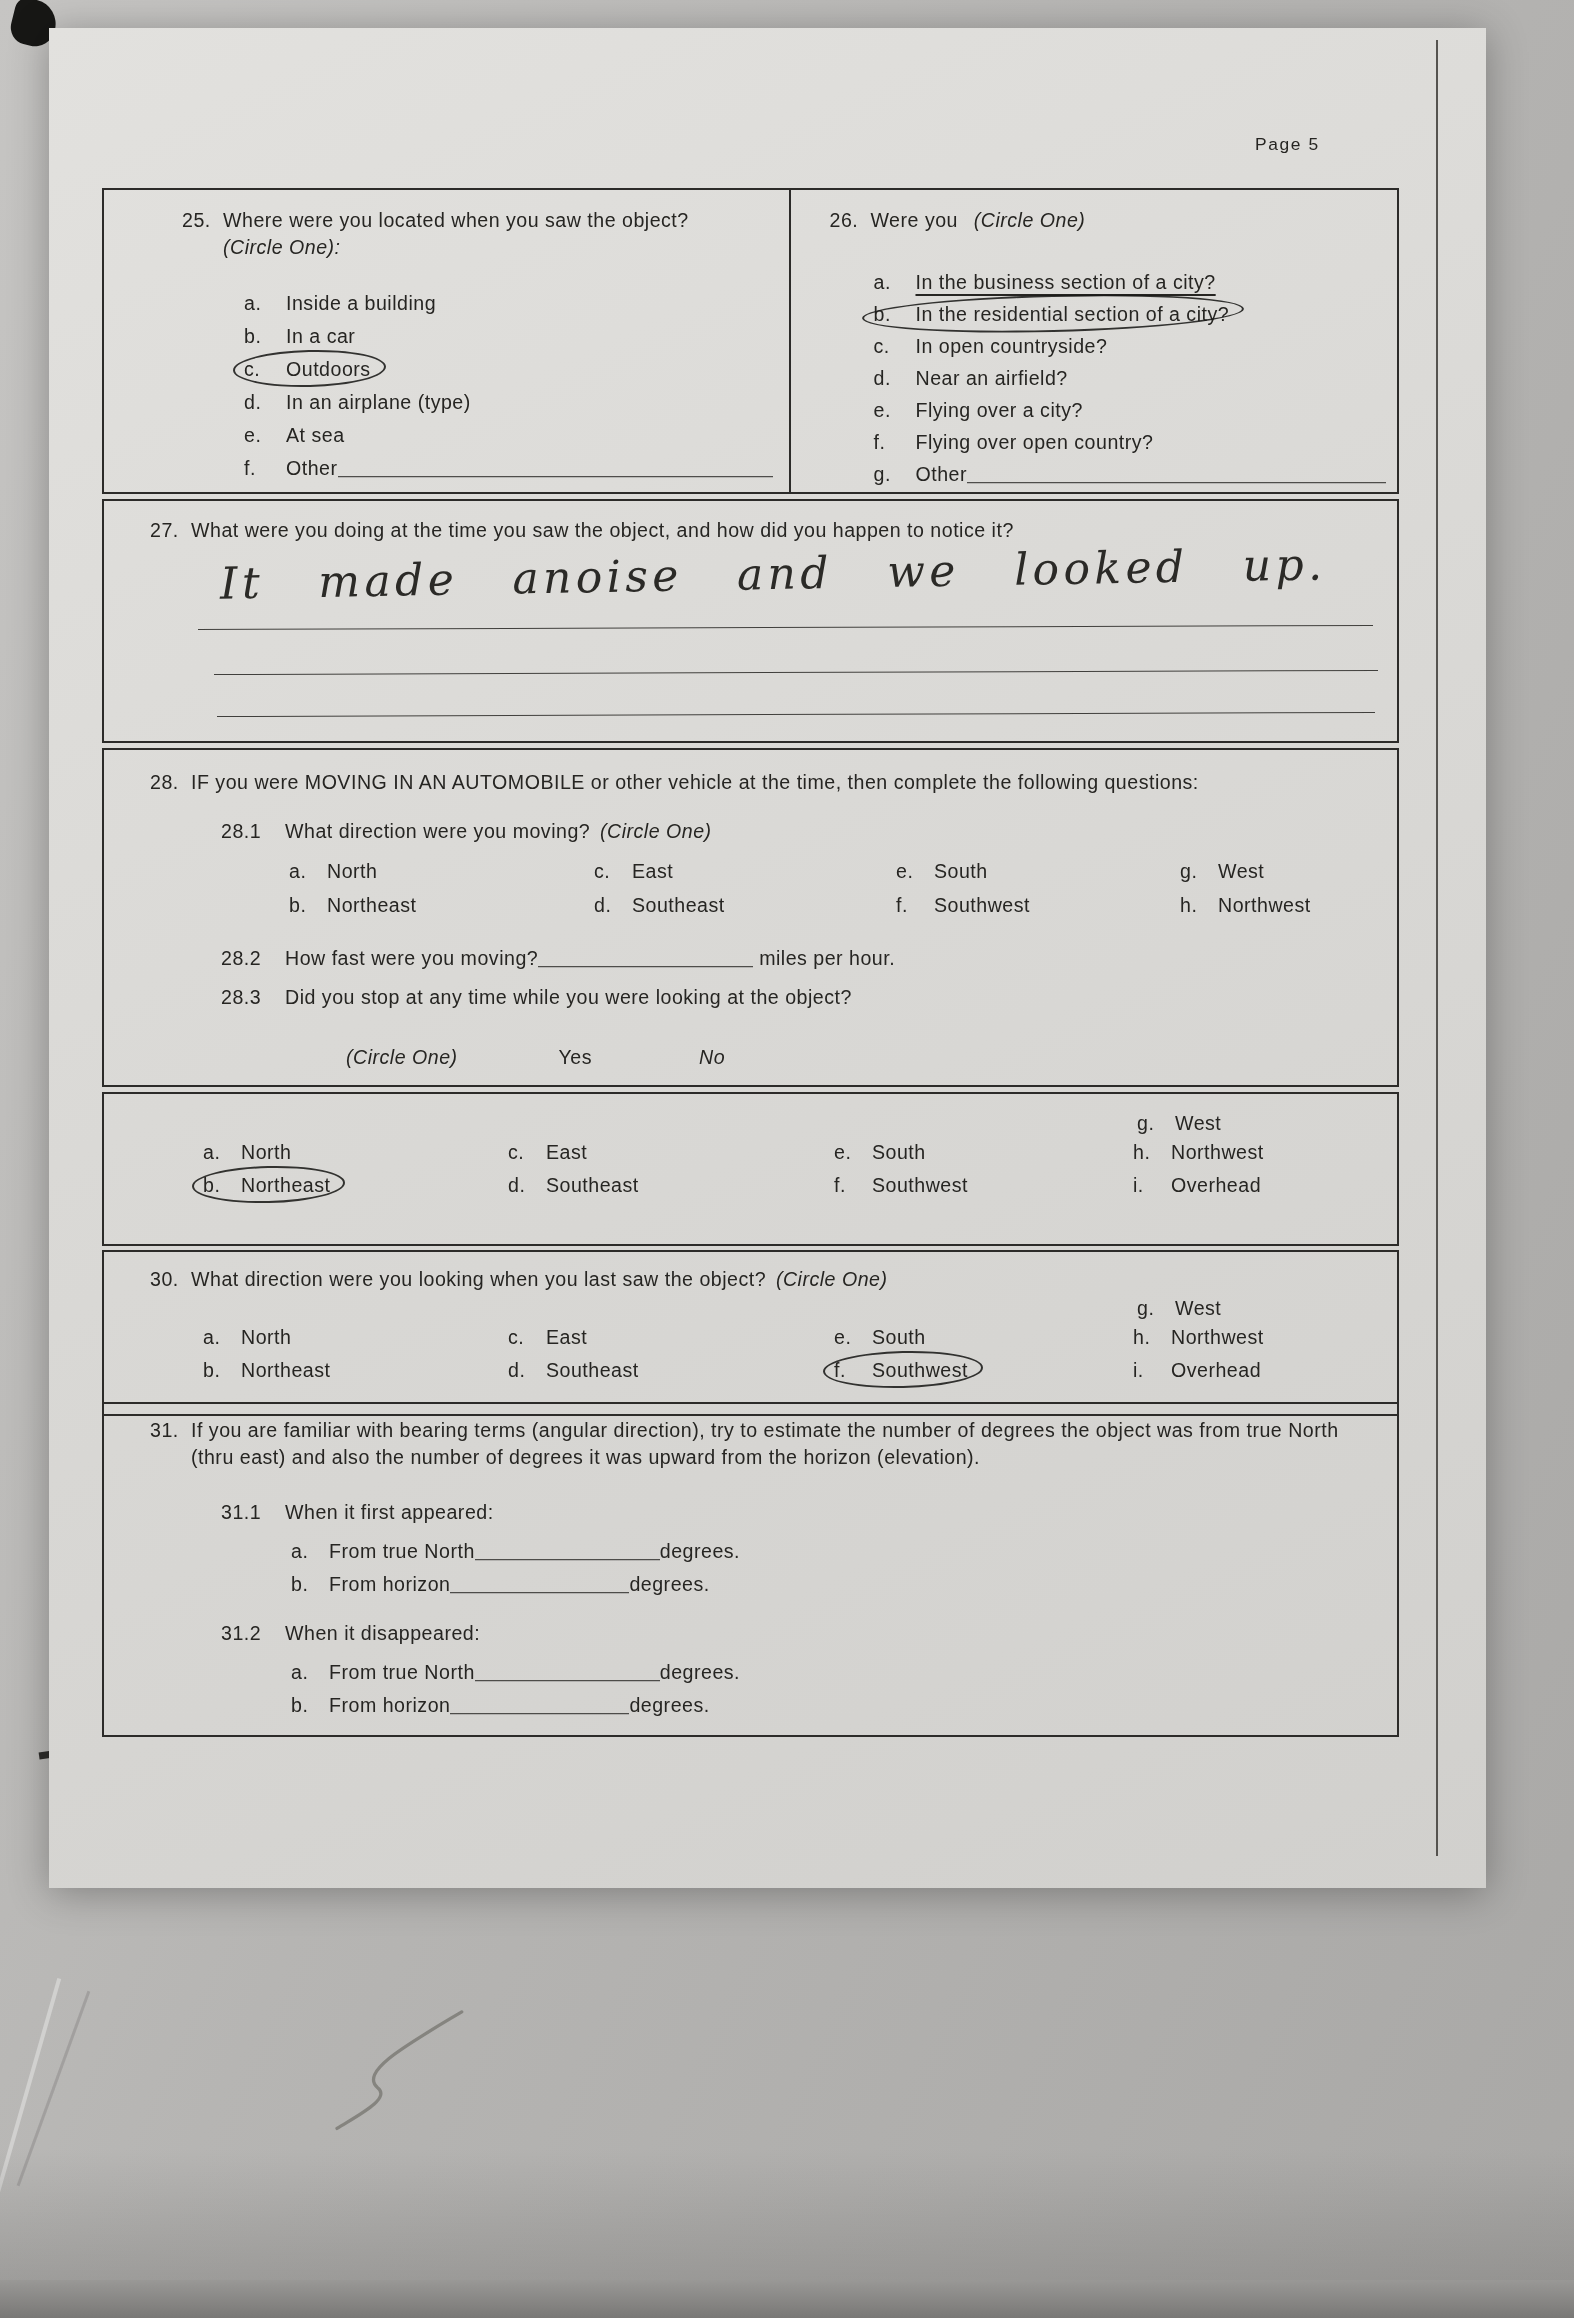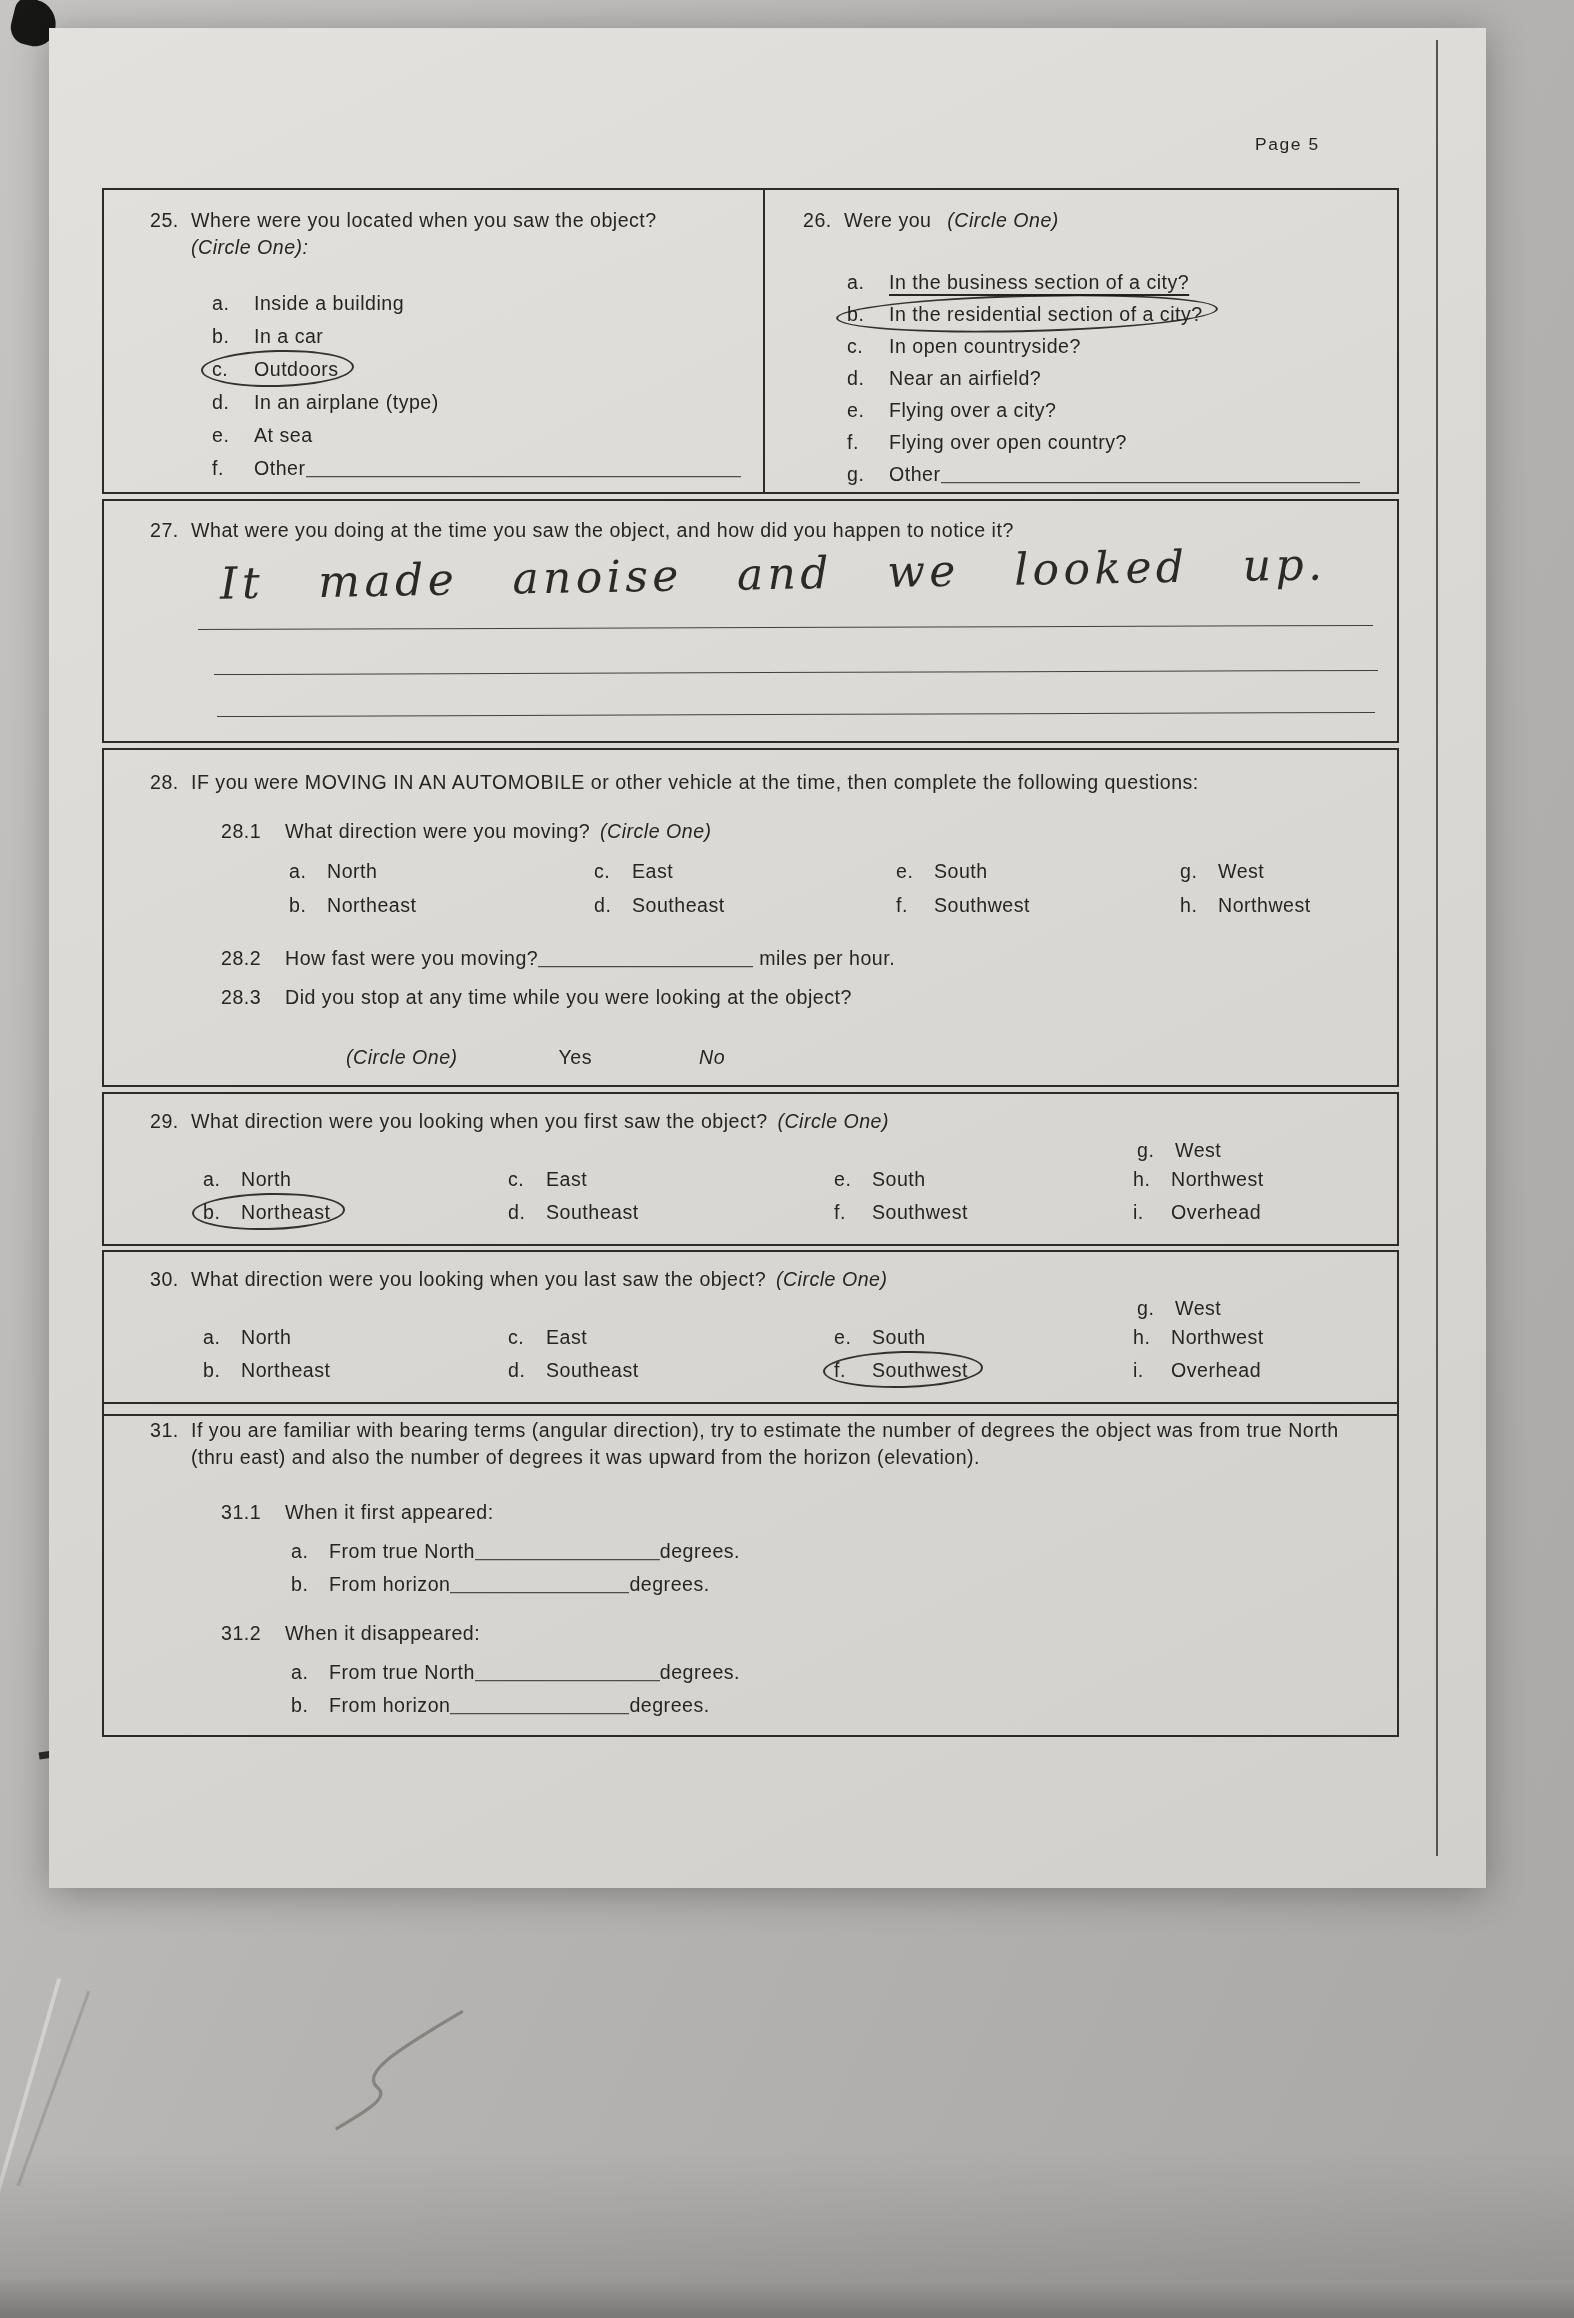--- a/index.html
+++ b/index.html
@@ -9,21 +9,21 @@
     background:linear-gradient(115deg,#c6c5c3 0%,#b6b5b3 45%,#a9a8a6 100%);
     font-family:"Liberation Sans","DejaVu Sans",sans-serif;
     color:#262522; font-size:19.6px; line-height:27px; letter-spacing:0.5px;
   }
   .paper {
     position:absolute; left:49px; top:28px; width:1437px; height:1860px;
     background:linear-gradient(155deg,#e2e1de 0%,#dad9d6 45%,#d1d0cd 100%);
     box-shadow:0 5.4px 38px rgba(0,0,0,0.30);
   }
   .page-label { position:absolute; left:1206px; top:103px; font-size:17.4px; letter-spacing:1.6px; }
-  .box { position:absolute; left:53px; width:1297px; border:2.2px solid #2c2b29; }
+  .box { position:absolute; left:53px; width:1297px; border:2.2px solid #2c2b29;padding-left:32px; }
   #box1 { top:160px;  height:306px; display:flex; }
   #box2 { top:471px;  height:244px; }
   #box3 { top:720px; height:339px; padding:18.5px 16.3px 0 46px; }
   #box4 { top:1064px; height:154px; padding:14px 16.3px 0 46px; }
   #box5 { top:1222px; height:166px; padding:14px 16.3px 0 46px; }
   #box6 { top:1374px; height:335px; padding:13px 16.3px 0 46px; }
   .colL { width:659px; padding:17.4px 11px 0 46px; }
   .colR { flex:1; border-left:2.2px solid #2c2b29; padding:17.4px 11px 0 38px; }
   .q-head { display:flex; }
   .q-num { display:inline-block; width:41px; flex:none; }
@@ -176,24 +176,20 @@
       <span class="sub-num">28.3</span><span>Did you stop at any time while you were looking at the object?</span>
     </div>
     <div class="stop-row">
       <span class="note">(Circle One)</span>
       <span class="yn1">Yes</span>
       <span class="yn2">No</span>
     </div>
   </section>
 
   <section class="box" id="box4">
-    <div class="q-head">
-      <span class="q-num">29.</span>
-      <div class="q-body"><span>What direction were you looking when you first saw the object?</span><span class="inline-note">(Circle One)</span></div>
-    </div>
     <div class="gwest"><span class="cell"><span class="k">g.</span><span>West</span></span></div>
     <div class="dir-grid g2930">
       <span class="cell"><span class="k">a.</span><span>North</span></span>
       <span class="cell"><span class="k">c.</span><span>East</span></span>
       <span class="cell"><span class="k">e.</span><span>South</span></span>
       <span class="cell"><span class="k">h.</span><span>Northwest</span></span>
       <span class="cell"><span class="circled"><span class="k">b.</span><span>Northeast</span></span></span>
       <span class="cell"><span class="k">d.</span><span>Southeast</span></span>
       <span class="cell"><span class="k">f.</span><span>Southwest</span></span>
       <span class="cell"><span class="k">i.</span><span>Overhead</span></span>

